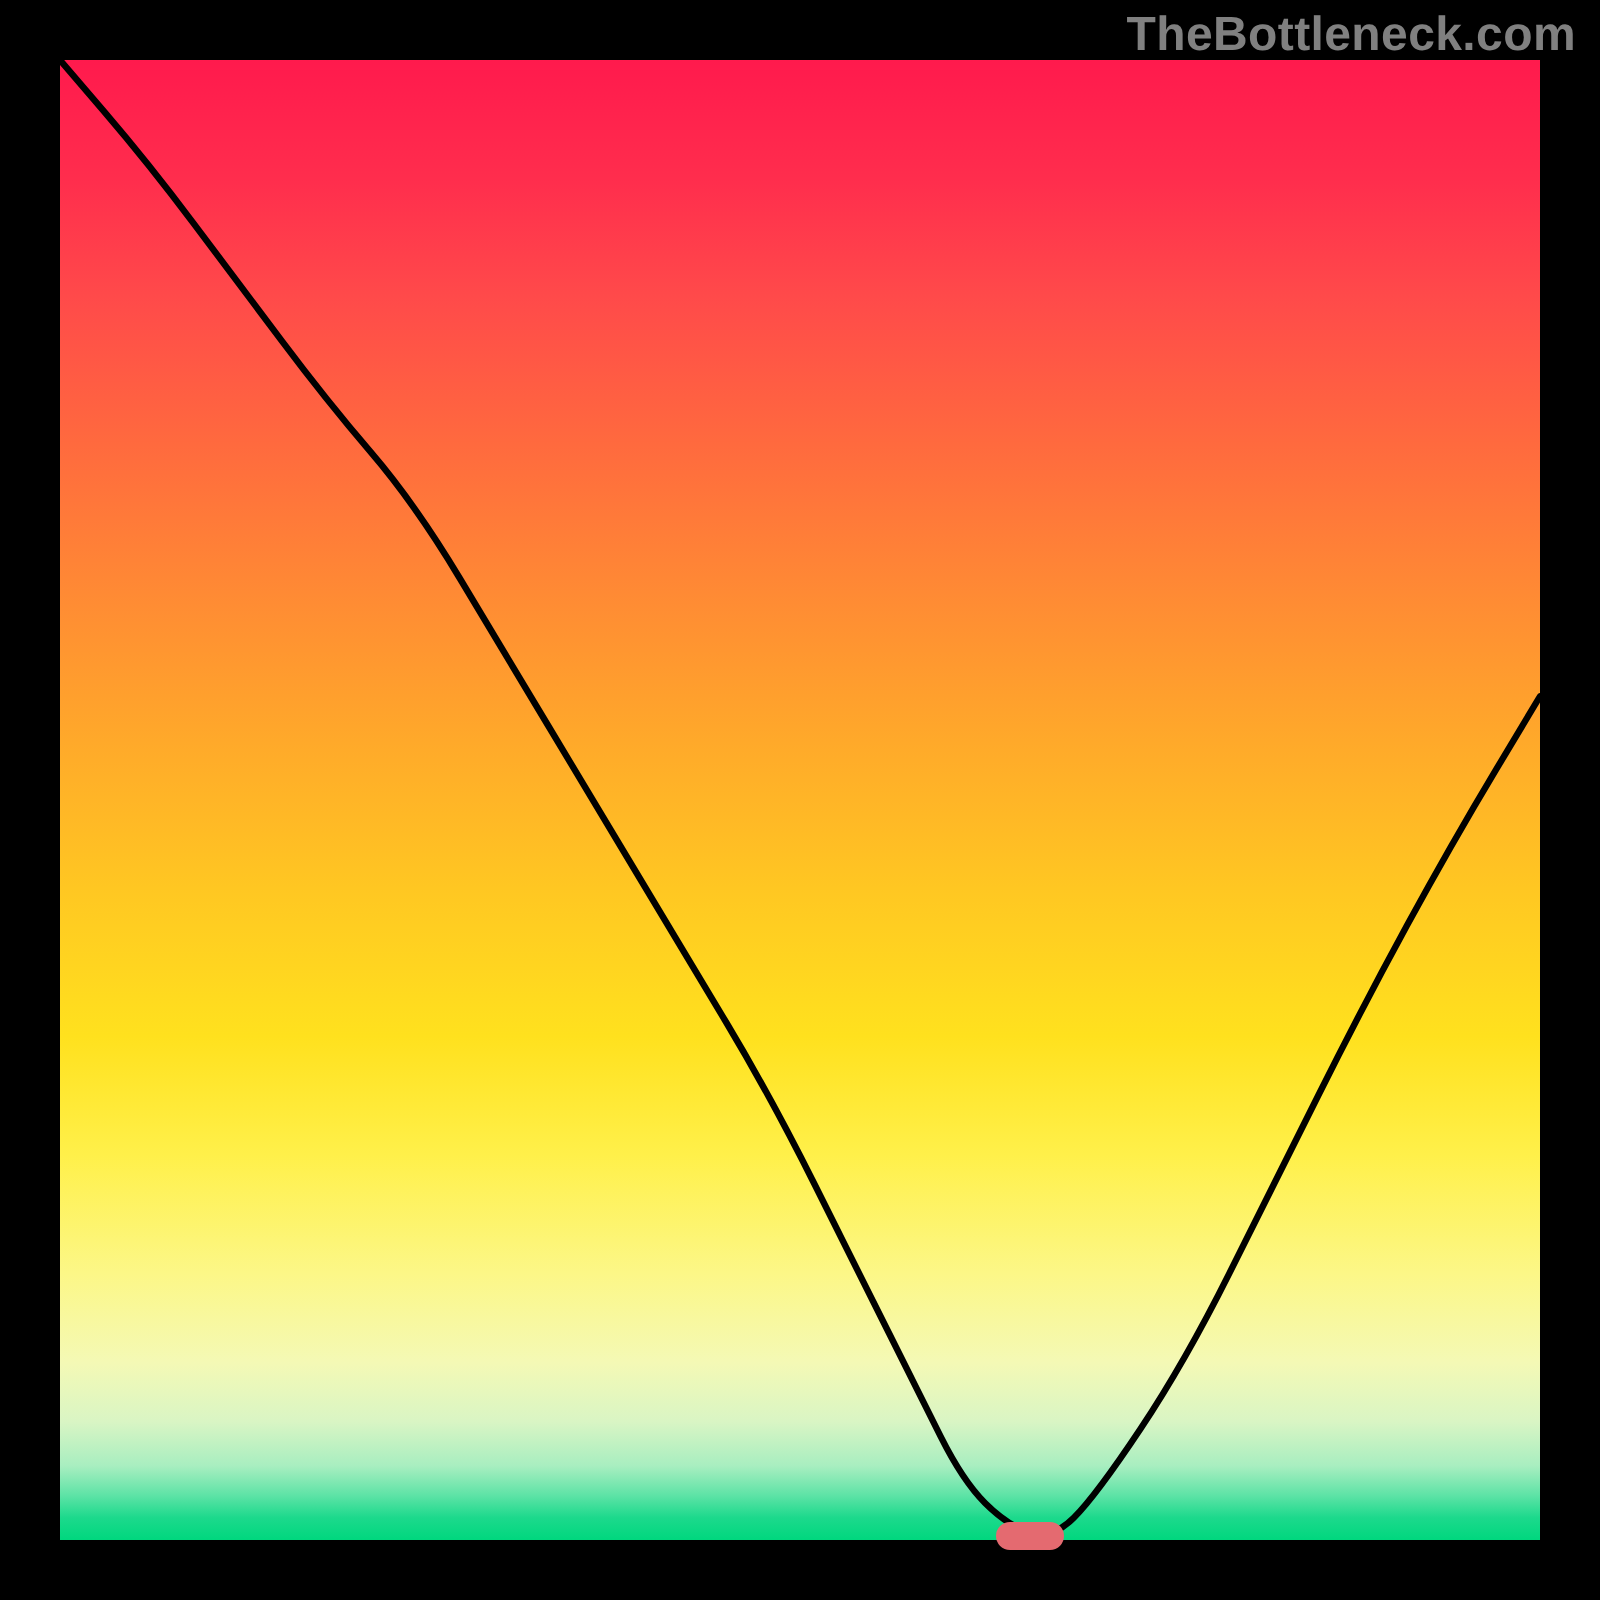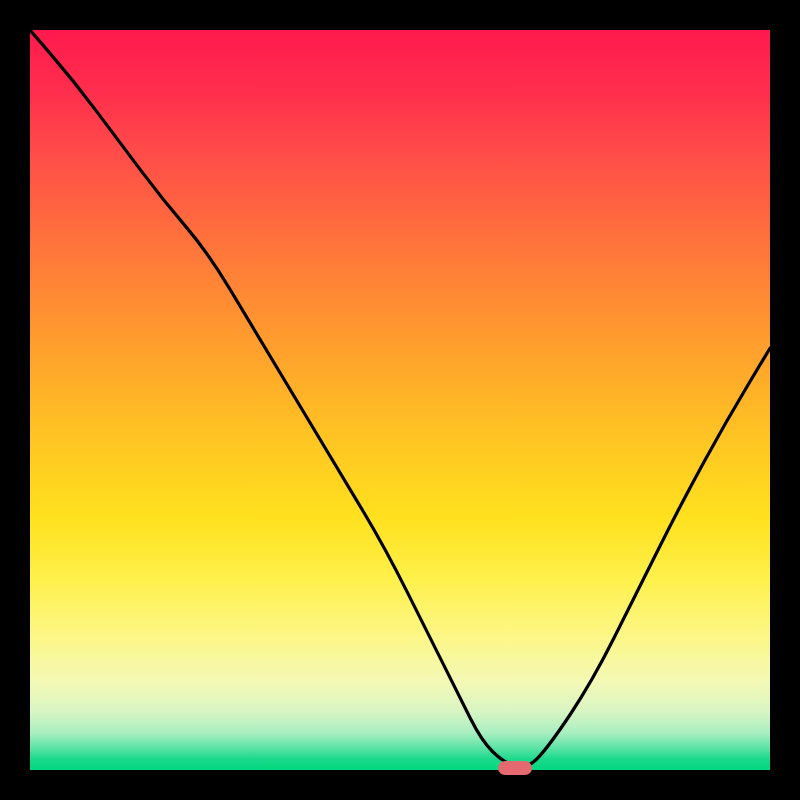--- a/index.html
+++ b/index.html
@@ -68,20 +68,21 @@
     height: 14px;
     border-radius: 7px;
     background: #e46a70;
   }
 </style>
 </head>
 <body>
 
 <div class="frame">
 
+  <div class="watermark">TheBottleneck.com</div>
 
   <div class="plot">
 
     <svg class="curve" viewBox="0 0 740 740" preserveAspectRatio="none">
       <path id="curve-path" fill="none" stroke="#000" stroke-width="3.2" stroke-linecap="round" stroke-linejoin="round" d="M 0 0 Q 0 0 22.2 25.899999999999977 Q 44.4 51.799999999999955 66.6 81.39999999999998 Q 88.8 111 111 140.59999999999997 Q 133.2 170.19999999999993 155.39999999999998 196.09999999999997 Q 177.6 222 199.8 259 Q 222 296 244.2 333 Q 266.4 370 288.6 407 Q 310.8 444 333 481 Q 355.2 518 377.4 562.4 Q 399.6 606.8 414.4 636.4 Q 429.2 666 440.29999999999995 688.2 Q 451.4 710.4 462.5 721.5 Q 473.6 732.6 484.70000000000005 736.3 Q 495.8 740 506.9 728.9 Q 518 717.8 540.2 684.5 Q 562.4 651.2 584.5999999999999 606.8 Q 606.8 562.4 629 518 Q 651.2 473.6 673.4 432.90000000000003 Q 695.5999999999999 392.20000000000005 717.8 355.20000000000005 T 740 318.20000000000005"></path>
     </svg>
 
     <div class="marker" id="opt-marker" style="left: 467.7px; top: 731px;"></div>
 
   </div>

